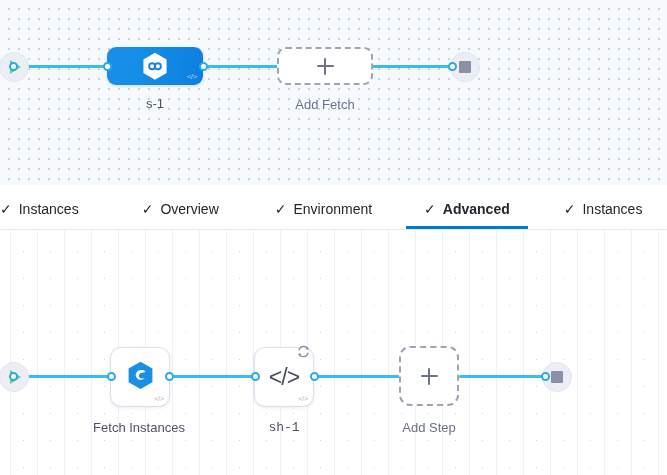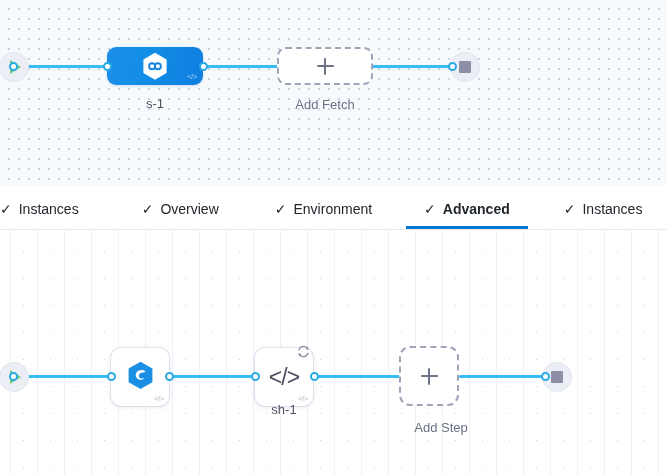--- a/index.html
+++ b/index.html
@@ -280,43 +280,44 @@
           <path d="M13.5 0.8 L25.4 7.6 L25.4 21.3 L13.5 28.1 L1.6 21.3 L1.6 7.6 Z" fill="#1a8fe3"></path>
           <path d="M18.4 10.4 C16.0 8.2 11.5 8.5 9.6 11.2 C7.7 13.9 9.1 17.6 12.2 18.6
                    C14.2 19.3 16.6 18.5 17.6 16.8 C16.2 17.9 14.0 17.9 12.8 16.7
                    C11.3 15.2 11.9 12.6 13.9 11.9 C15.4 11.3 17.2 11.9 18.4 10.4 Z" fill="#ffffff"></path>
         </svg>
       </span>
       <span class="code-badge">&lt;/&gt;</span>
     </div>
     <div class="port" style="left:107px; top:142px;"></div>
     <div class="port" style="left:165px; top:142px;"></div>
+    <div class="node-label" style="left:139px; top:190px;">Fetch Instances</div>
 
     <div class="step-node" style="left:255px; top:118px;">
       <span class="code-glyph">&lt;/&gt;</span>
       <span class="code-badge">&lt;/&gt;</span>
     </div>
     <span class="loop-icon" style="left:296px; top:114px;">
       <svg width="15" height="15" viewBox="0 0 16 16" aria-hidden="true">
         <g fill="none" stroke="#8a8fa3" stroke-width="1.3" stroke-linecap="round">
           <path d="M3.2 6.4 A5 5 0 0 1 12.6 5.4"></path>
           <path d="M12.8 9.6 A5 5 0 0 1 3.4 10.6"></path>
         </g>
         <path d="M12.1 2.6 L13.6 5.6 L10.5 5.9 Z" fill="#8a8fa3"></path>
         <path d="M3.9 13.4 L2.4 10.4 L5.5 10.1 Z" fill="#8a8fa3"></path>
       </svg>
     </span>
     <div class="port" style="left:251px; top:142px;"></div>
     <div class="port" style="left:310px; top:142px;"></div>
-    <div class="node-label" style="left:284px; top:172px;">sh-1</div>
+    <div class="node-label" style="left:284px; top:190px;font-family:Liberation Mono, monospace;">sh-1</div>
 
     <div class="add-box step-add" style="left:399px; top:116px;">
       <span class="plus"></span>
     </div>
-    <div class="node-label muted" style="left:429px; top:190px;margin-left:12px;">Add Step</div>
+    <div class="node-label muted" style="left:429px; top:190px;">Add Step</div>
 
     <div class="terminal" style="left:542px; top:132px;">
       <span class="stop-sq"></span>
     </div>
     <div class="port" style="left:541px; top:142px;"></div>
   </div>
 
 </div>
 
 </body></html>

